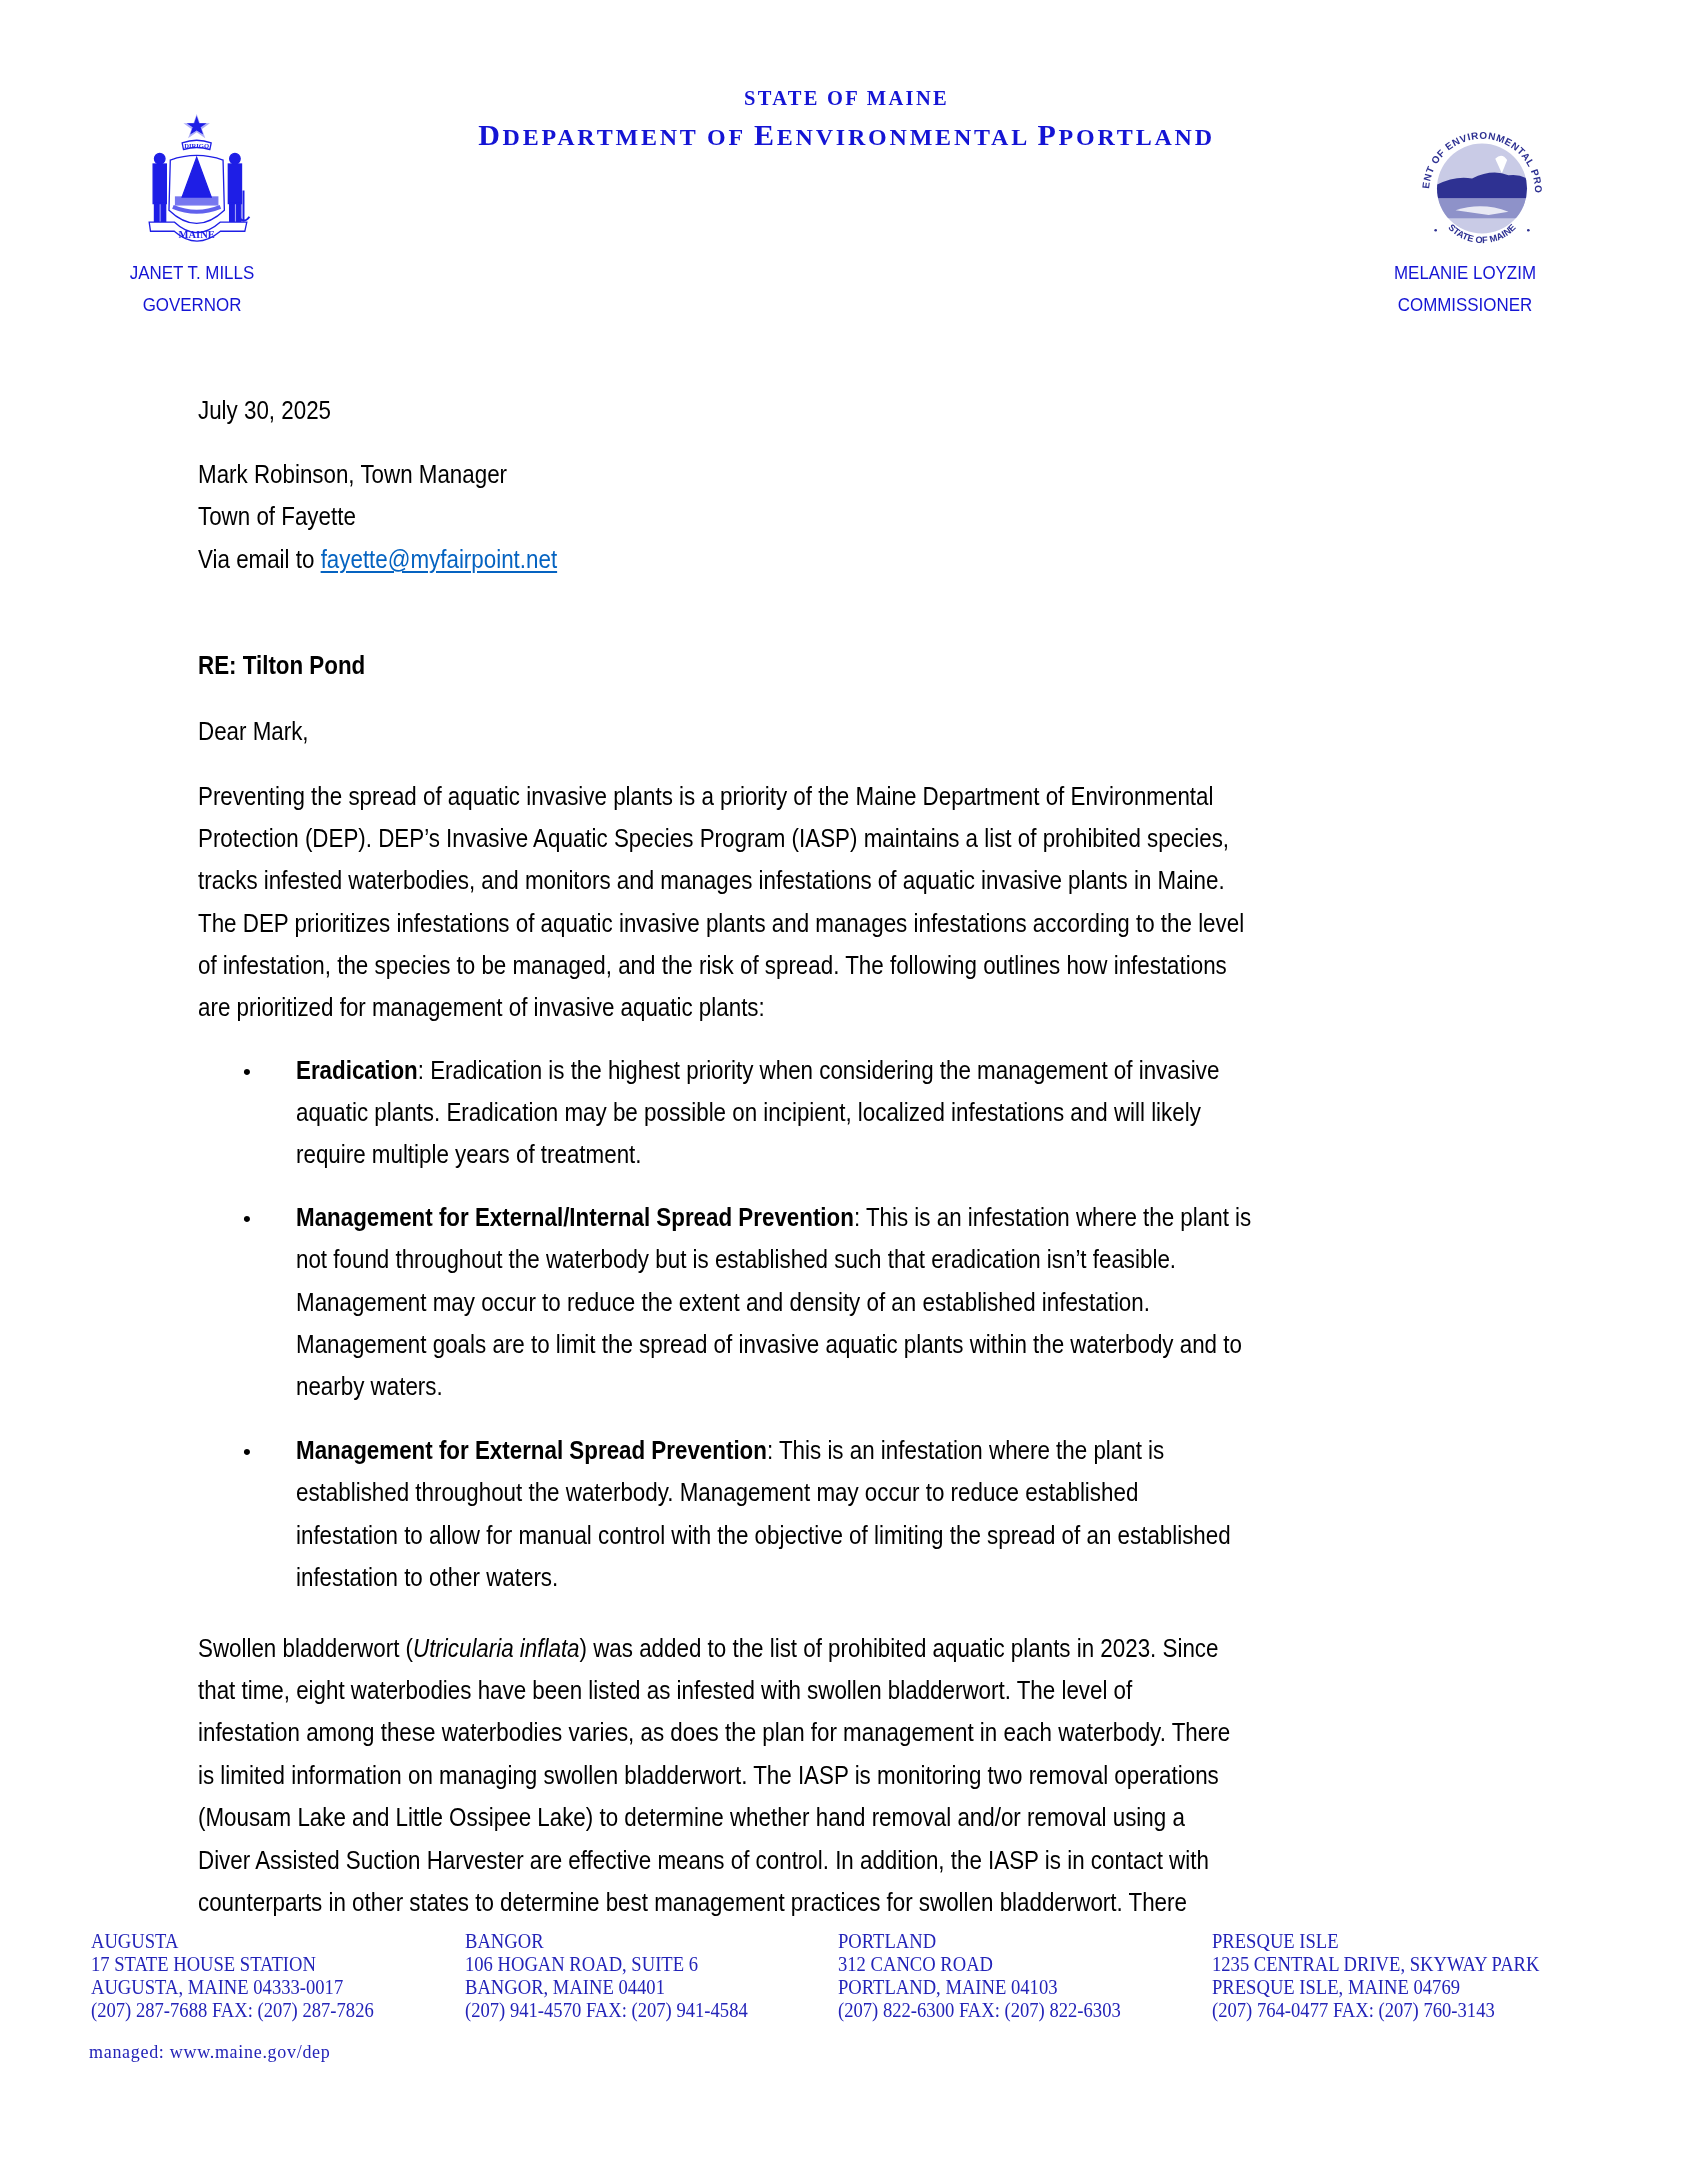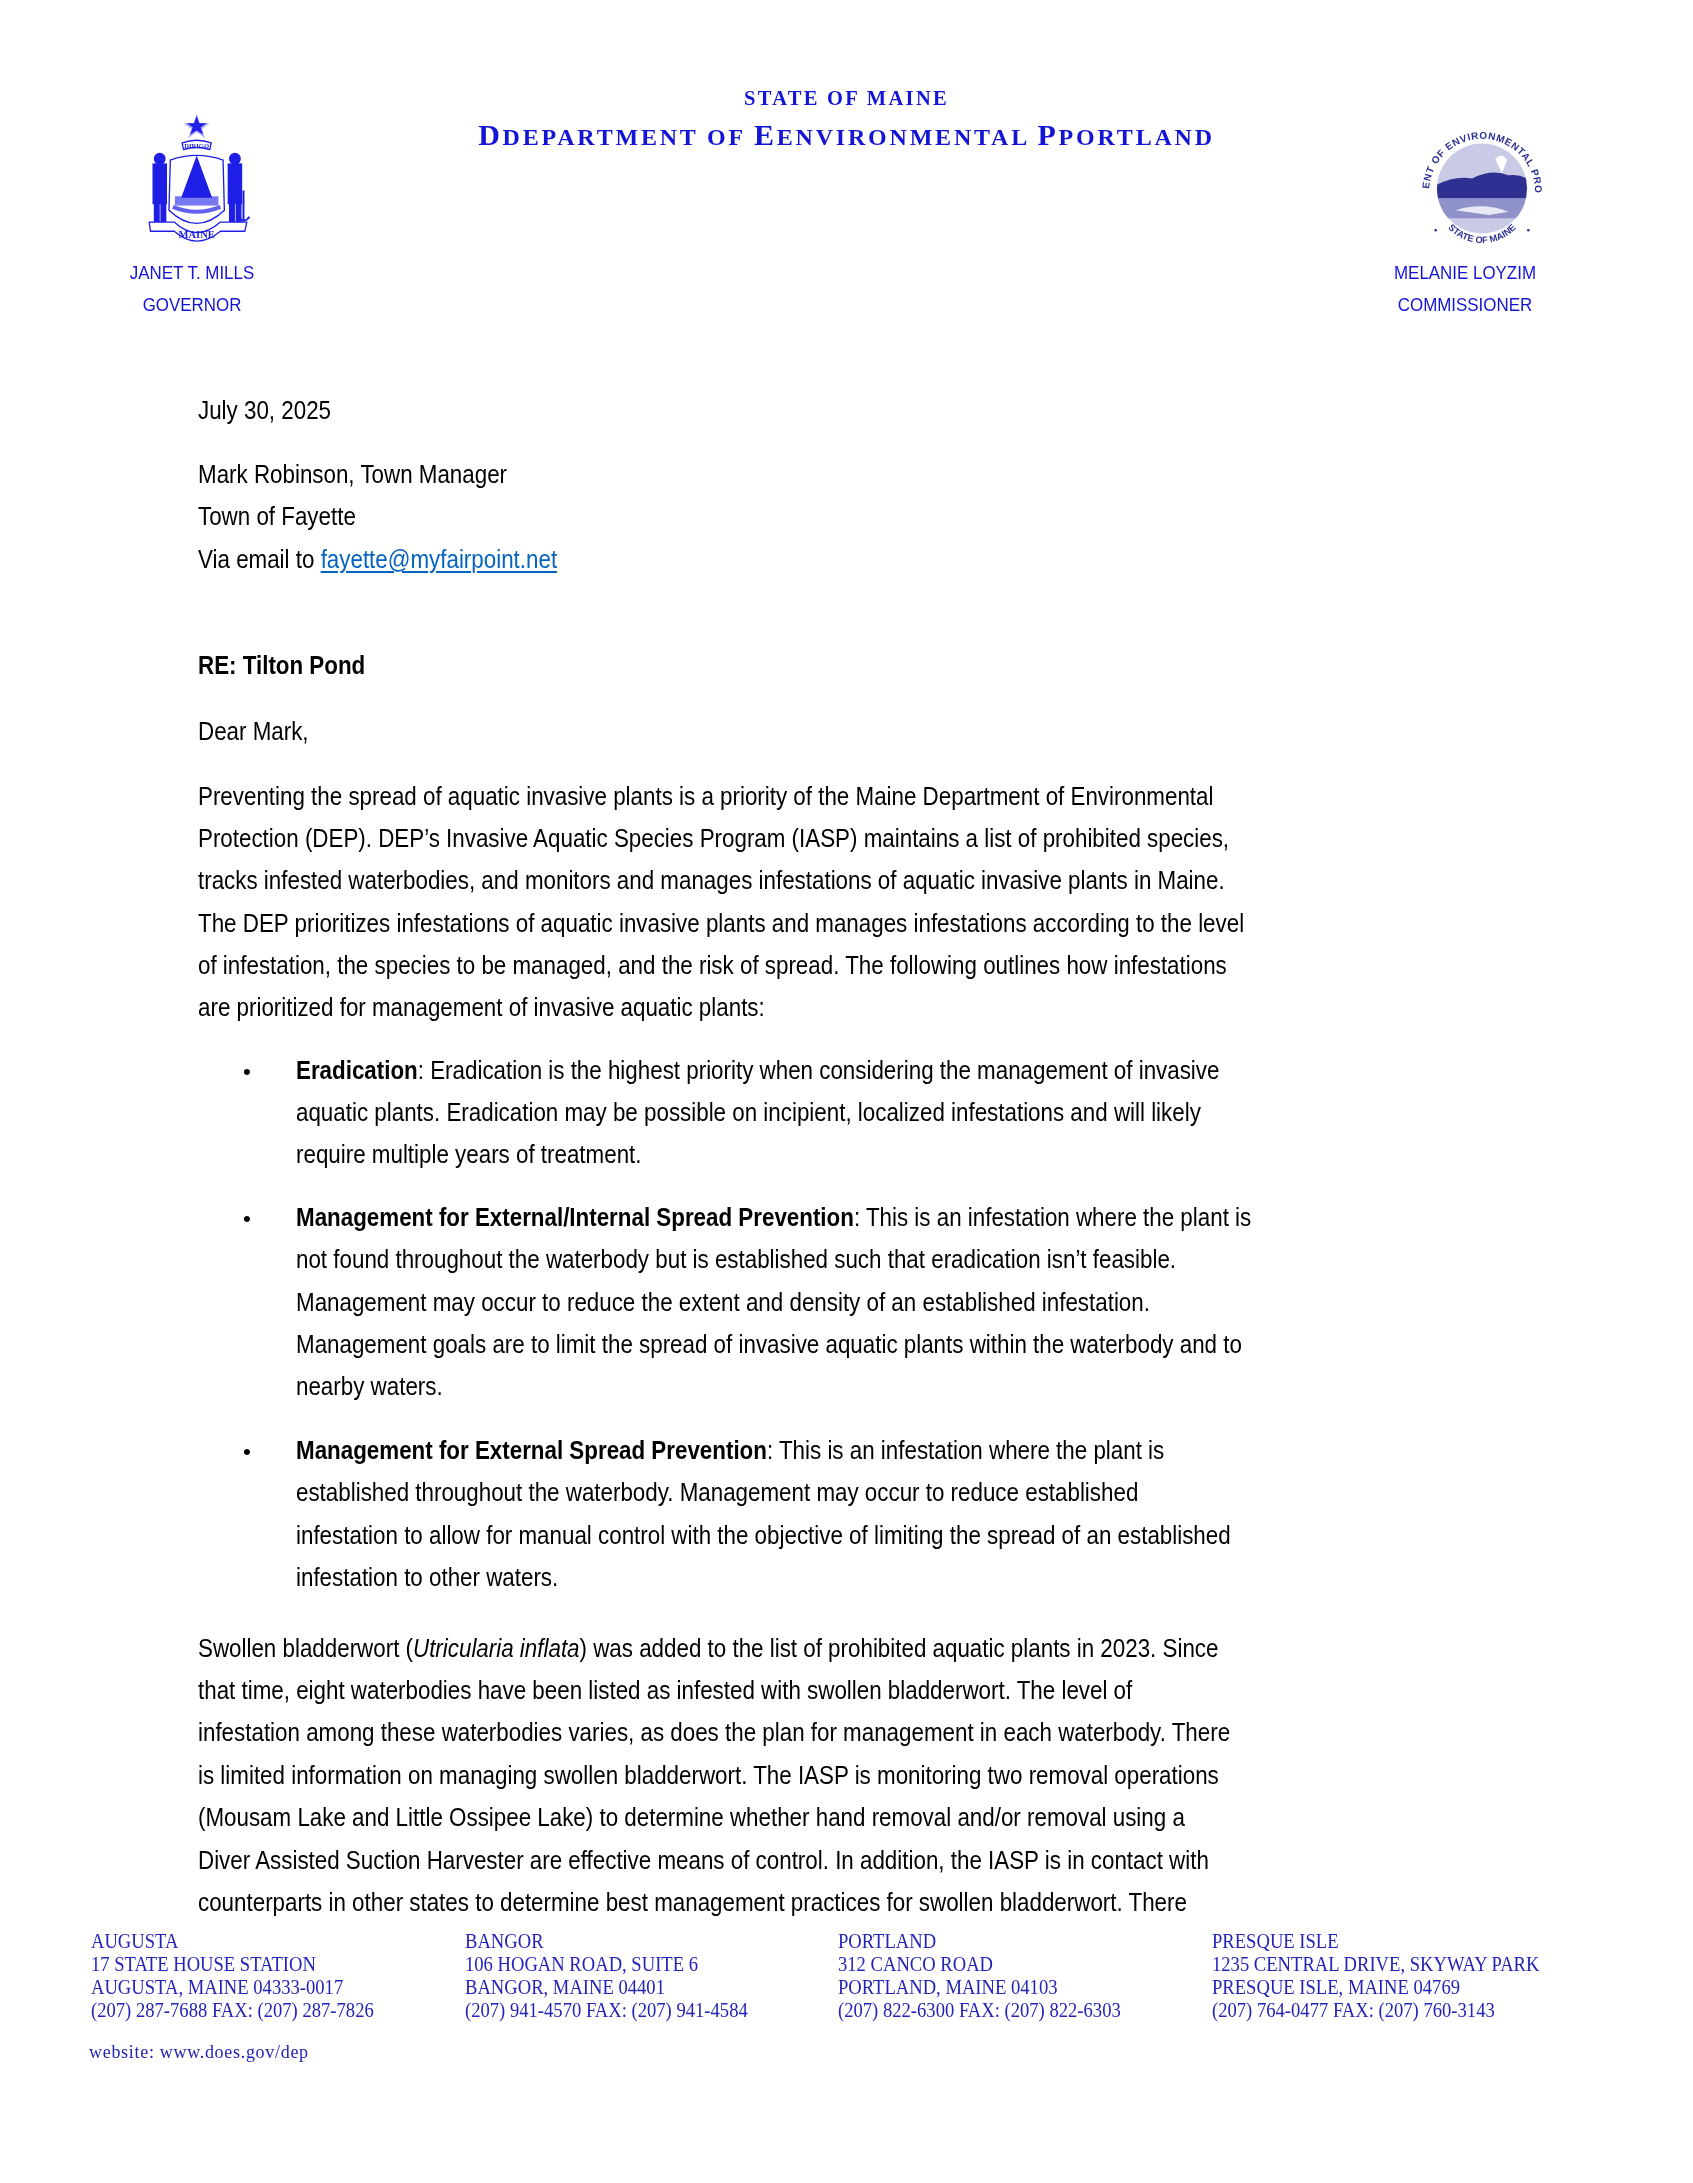--- a/index.html
+++ b/index.html
@@ -162,14 +162,14 @@
   <div>312 CANCO ROAD</div>
   <div>PORTLAND, MAINE 04103</div>
   <div>(207) 822-6300 FAX: (207) 822-6303</div>
 </div>
 <div class="foot" id="foot-presque">
   <div>PRESQUE ISLE</div>
   <div>1235 CENTRAL DRIVE, SKYWAY PARK</div>
   <div>PRESQUE ISLE, MAINE 04769</div>
   <div>(207) 764-0477 FAX: (207) 760-3143</div>
 </div>
-<div id="foot-website">website: www.does.gov/dep</div>
+<div id="foot-website">managed: www.maine.gov/dep</div>
 
 
 </body></html>

